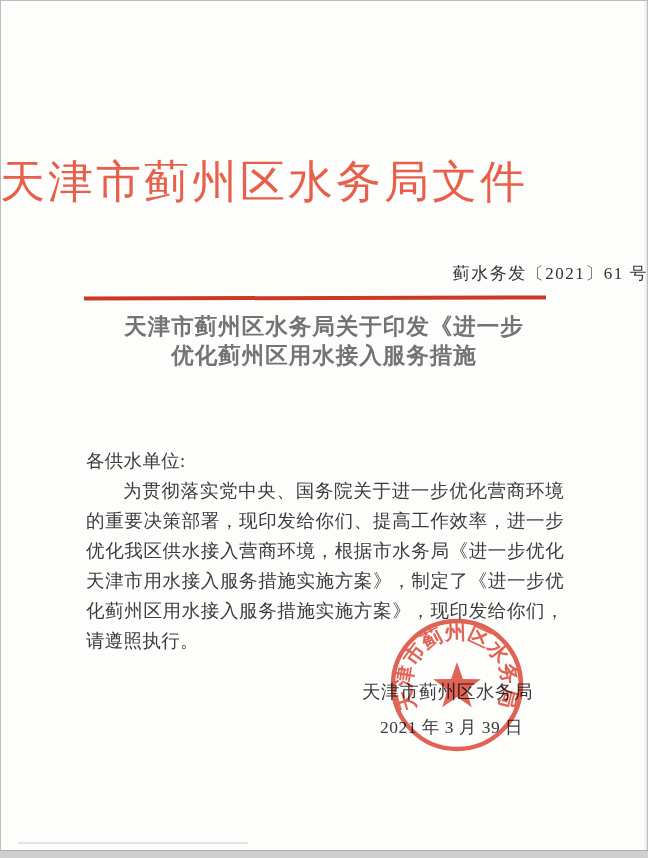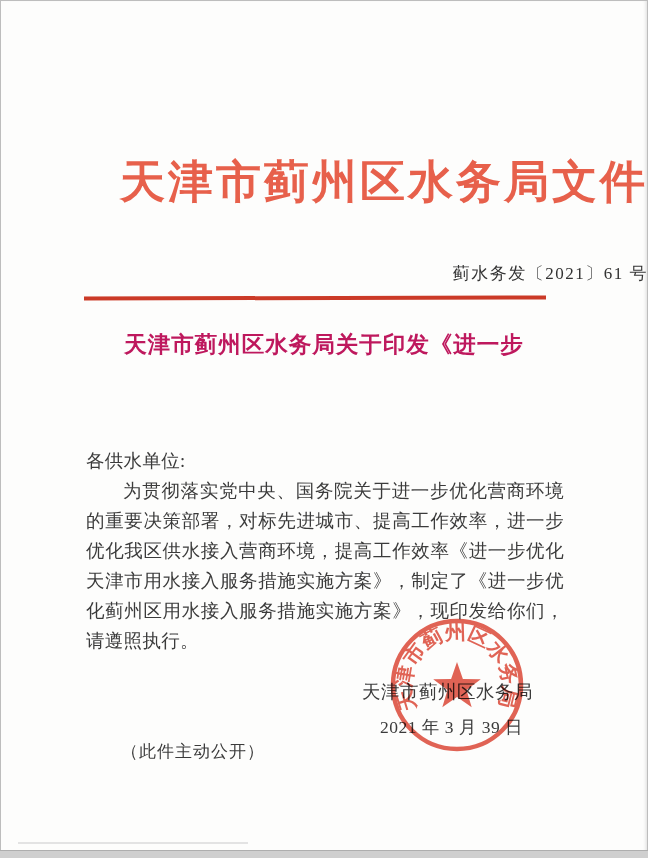--- a/index.html
+++ b/index.html
@@ -27,23 +27,23 @@
   .scan-smudge {
     position: absolute;
     left: 18px; top: 842px;
     width: 230px; height: 2px;
     background: #e3e3e3;
   }
   .header-title {
     position: absolute;
     left: 0; top: 152px;
     width: 100%;
-    text-align: right;
+    text-align: left;
     font-size: 45px;
-    font-weight: bold;
+    font-weight: normal;
     letter-spacing: 3px;
     color: #e7604b;
     white-space: nowrap;
   }
   .doc-number {
     position: absolute;
     left: 0; top: 262px;
     width: 100%;
     text-align: right;
     font-size: 17px;
@@ -52,28 +52,28 @@
   }
   .red-rule {
     position: absolute;
     left: 84px; top: 296px;
     width: 462px; height: 3.5px;
     background: #cb3a27;
     transform: rotate(-0.12deg);
   }
   .doc-title {
     position: absolute;
-    left: 0; top: 331px;
+    left: 0; top: 313px;
     width: 100%;
     text-align: center;
     font-size: 22.5px;
     font-weight: bold;
     line-height: 28.5px;
     letter-spacing: 1px;
-    color: #be185d;
+    color: #737373;
   }
   .body-block {
     position: absolute;
     left: 86px; top: 446px;
     width: 478px;
     font-size: 18.5px;
     line-height: 30px;
     color: #3b3b3b;
     letter-spacing: 0.3px;
   }
@@ -127,41 +127,41 @@
 <div class="page">
 
   <div class="header-title">天津市蓟州区水务局文件</div>
 
   <div class="doc-number">蓟水务发〔2021〕61 号</div>
 
   <div class="red-rule"></div>
 
   <div class="doc-title">
     <div>天津市蓟州区水务局关于印发《进一步</div>
+    <div>优化蓟州区用水接入服务措施</div>
   </div>
 
   <div class="body-block">
     <p class="salutation">各供水单位:</p>
-    <p class="paragraph">为贯彻落实党中央、国务院关于进一步优化营商环境的重要决策部署，对标先进城市、提高工作效率，进一步优化我区供水接入营商环境，提高工作效率《进一步优化天津市用水接入服务措施实施方案》，制定了《进一步优化蓟州区用水接入服务措施实施方案》，现印发给你们，请遵照执行。</p>
+    <p class="paragraph">为贯彻落实党中央、国务院关于进一步优化营商环境的重要决策部署，现印发给你们、提高工作效率，进一步优化我区供水接入营商环境，根据市水务局《进一步优化天津市用水接入服务措施实施方案》，制定了《进一步优化蓟州区用水接入服务措施实施方案》，现印发给你们，请遵照执行。</p>
   </div>
 
   <div class="signature-block">
     <div class="signature-org">天津市蓟州区水务局</div>
     <div class="signature-date">2021 年 3 月 39 日</div>
   </div>
 
   <svg class="seal" viewBox="0 0 140 140" xmlns="http://www.w3.org/2000/svg">
     <circle cx="70" cy="70" r="64" fill="none" stroke="#dd4938" stroke-width="4.5"></circle>
     <defs>
       <path id="sealTextArc" d="M 30.2 93 A 46 46 0 1 1 109.8 93" fill="none"></path>
     </defs>
     <text font-size="20">
       <textPath href="#sealTextArc" startOffset="0" textLength="190" lengthAdjust="spacingAndGlyphs">天津市蓟州区水务局</textPath>
     </text>
     <polygon points="70,47 75.9,63.9 93.8,64.3 79.5,75.1 84.7,92.2 70,82 55.3,92.2 60.5,75.1 46.2,64.3 64.1,63.9" fill="#dd4938"></polygon>
   </svg>
 
-  <div class="footer-note">（此件主动公开）</div>
 
   <div class="scan-smudge"></div>
   <div class="page-bottom-edge"></div>
 
 </div>
 
 </body></html>

